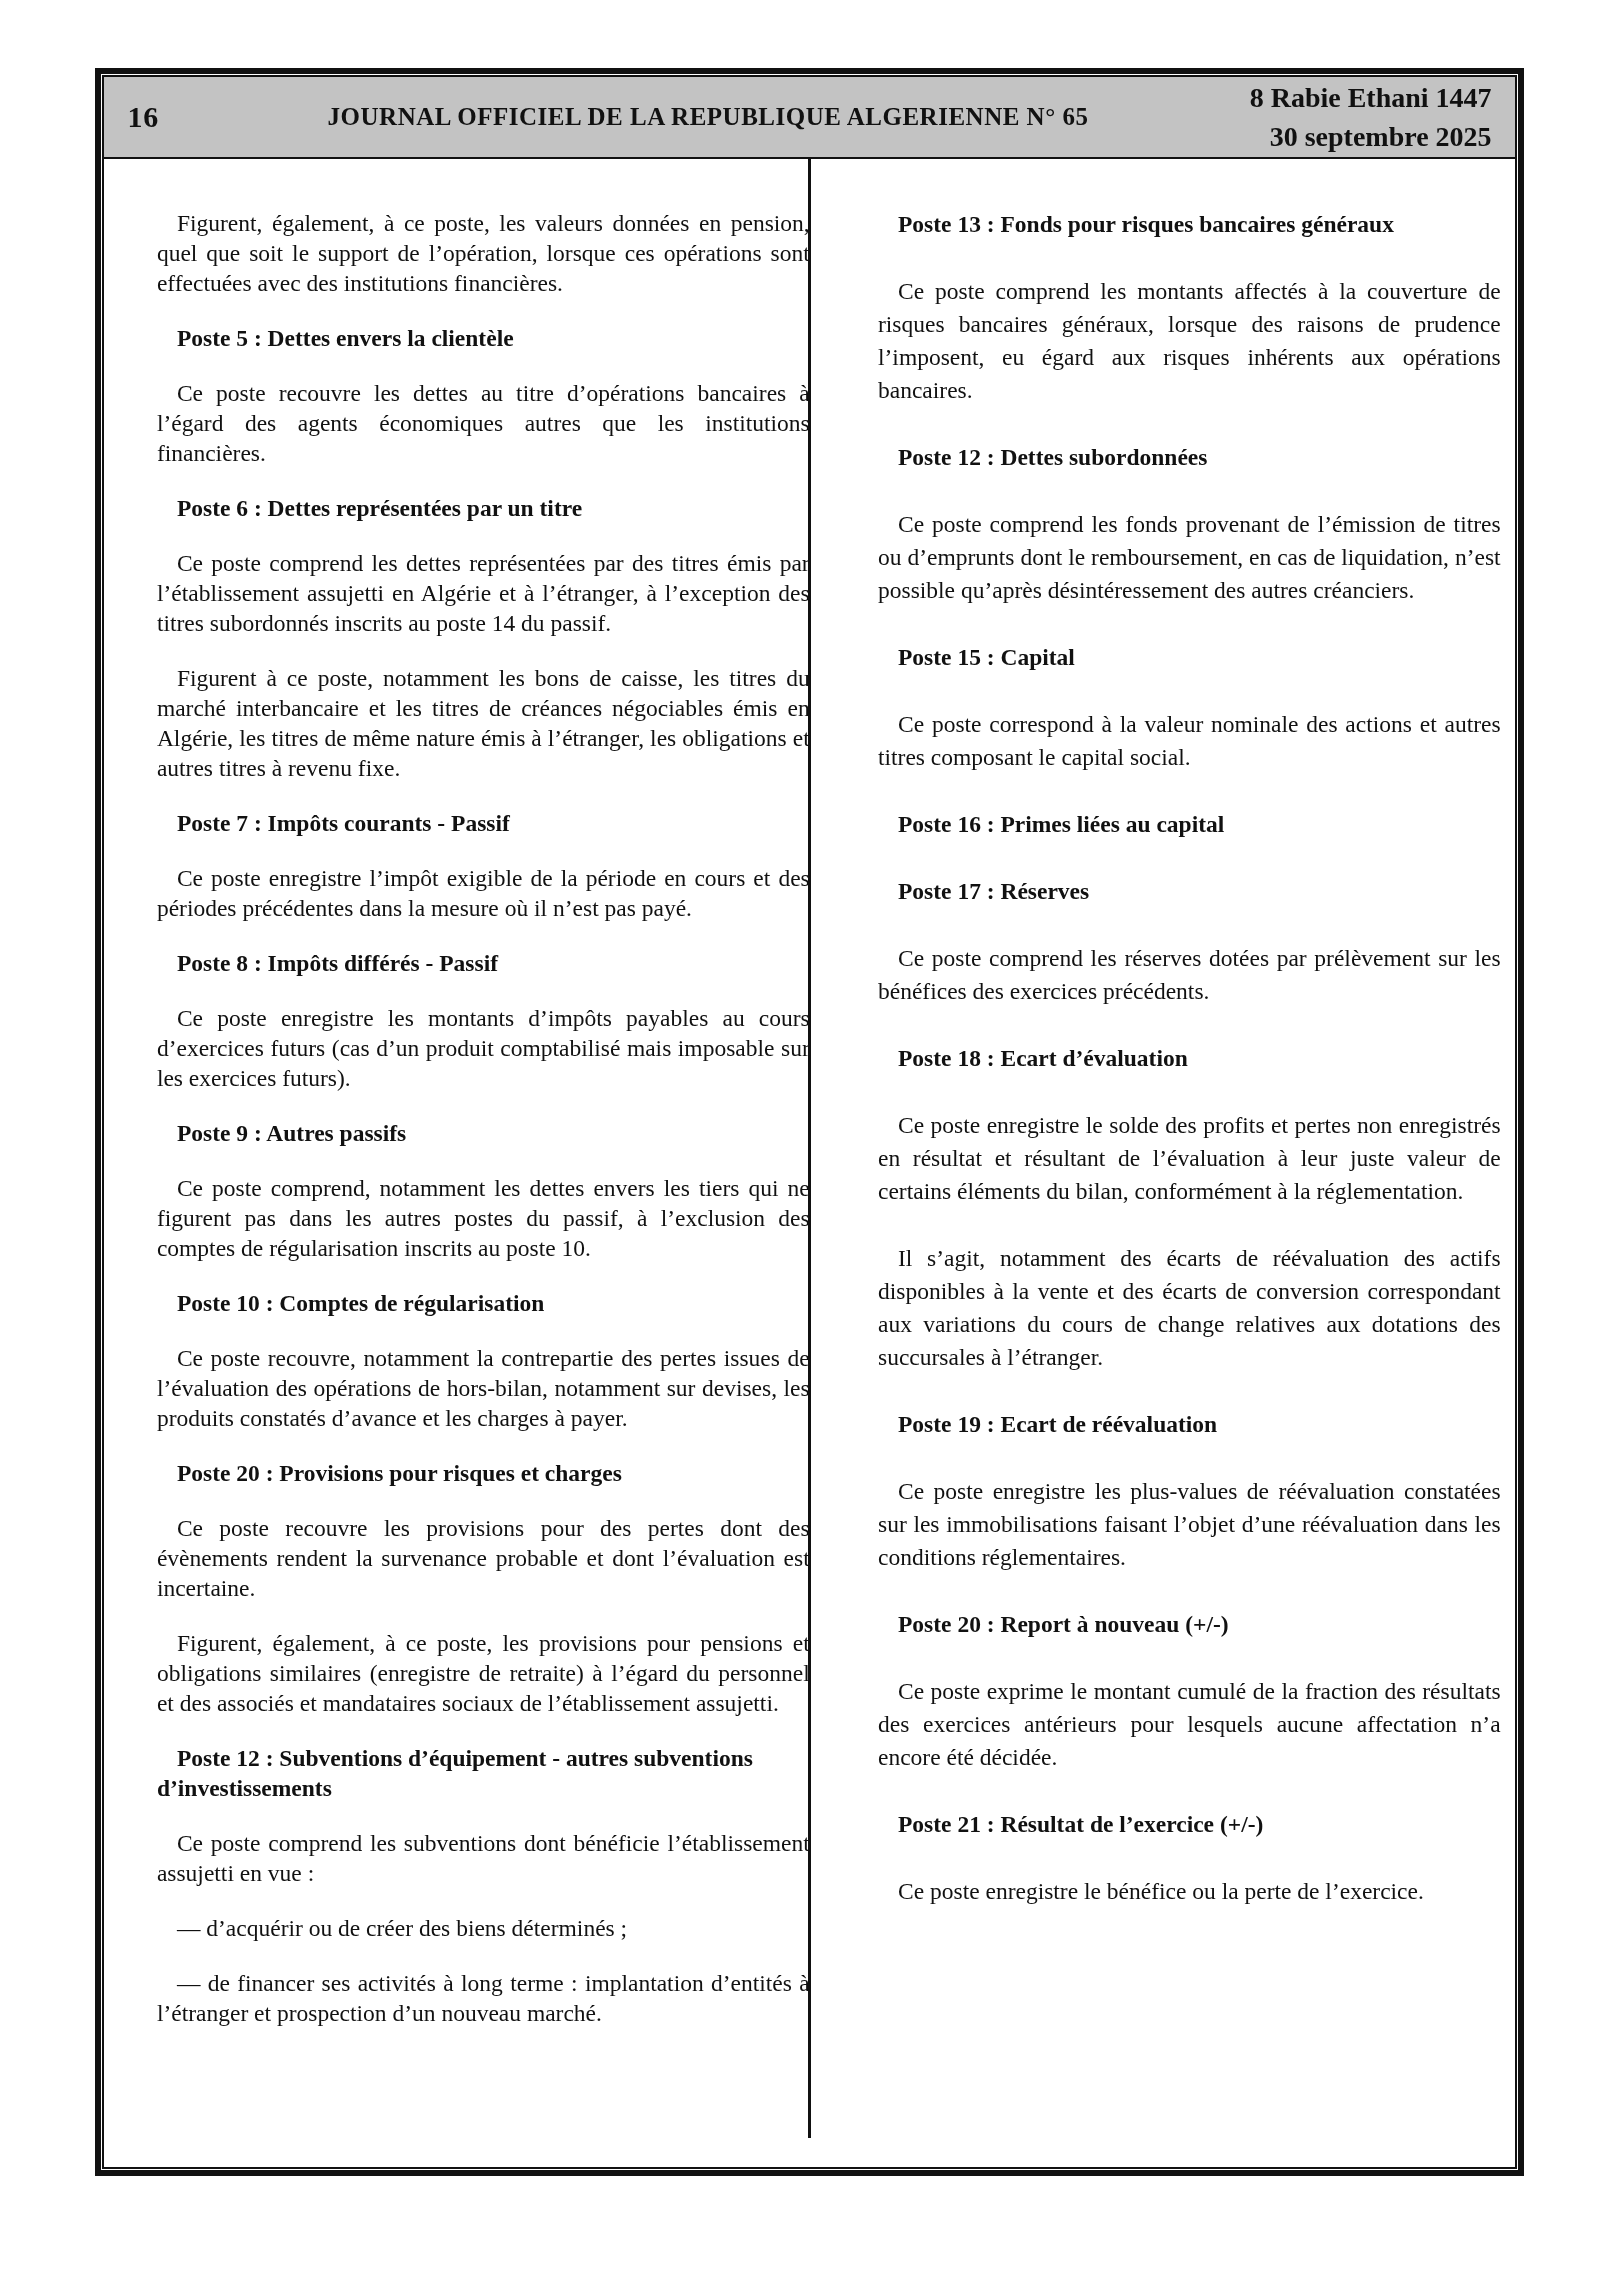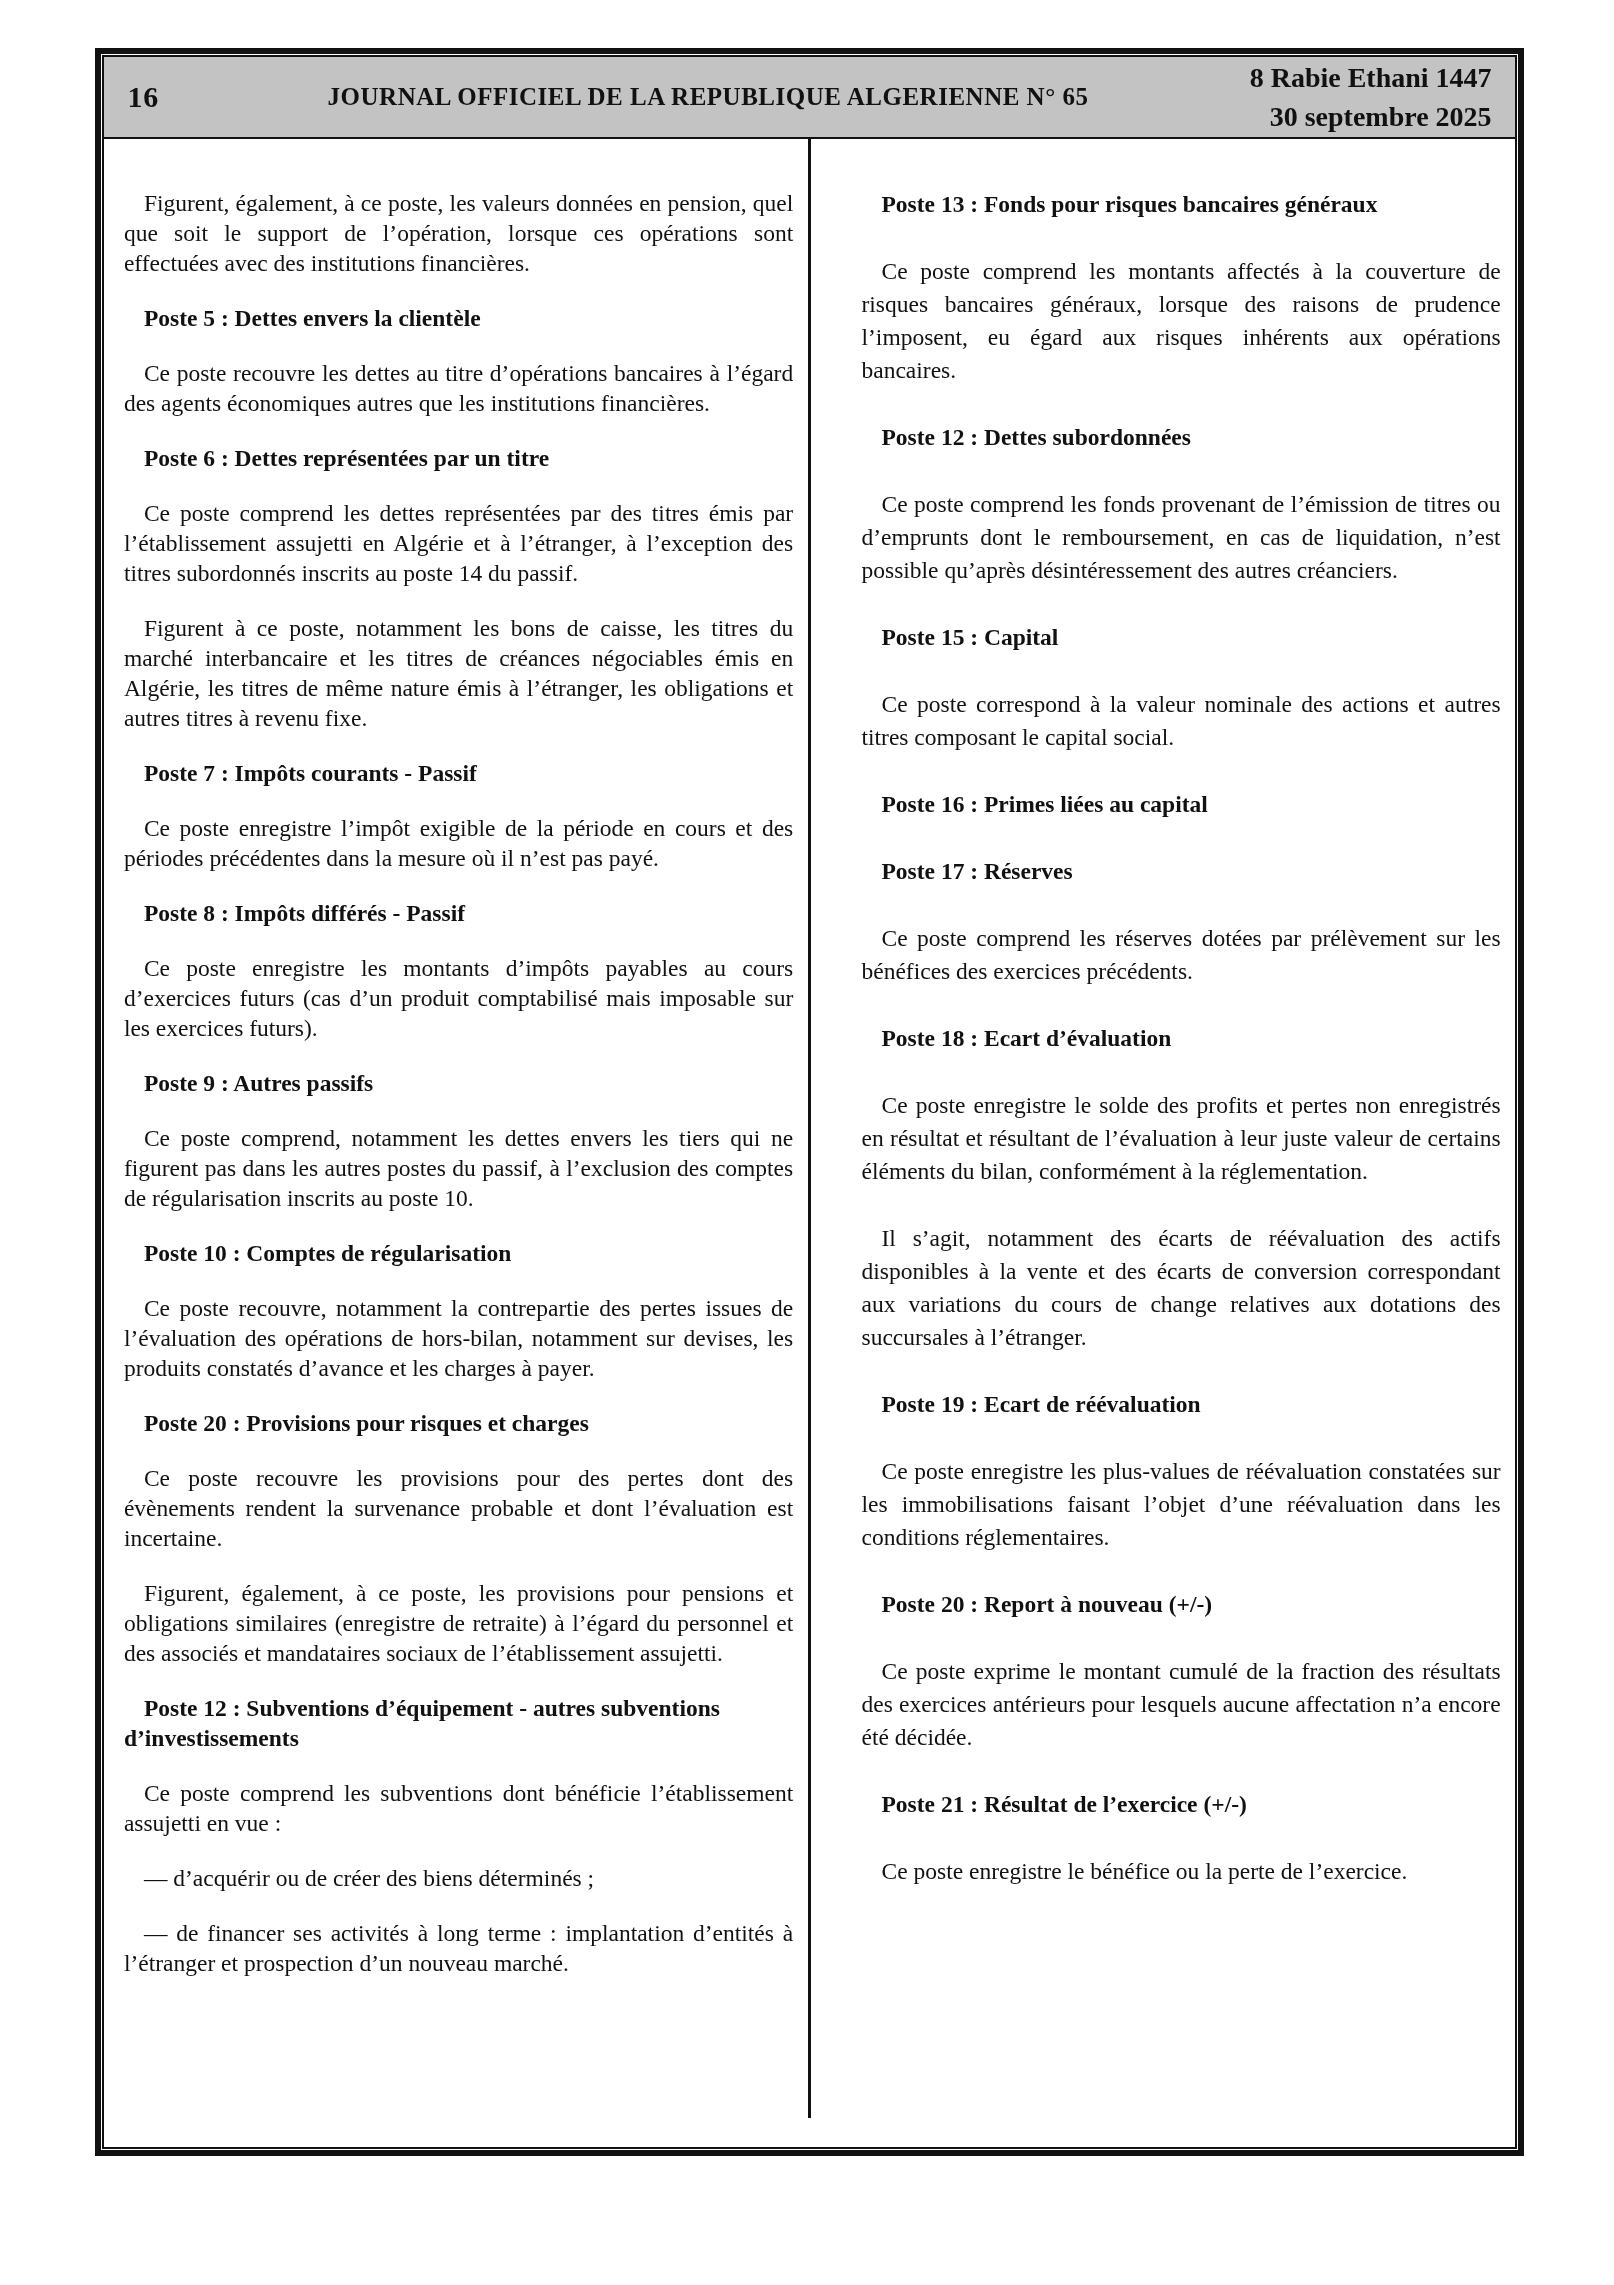--- a/index.html
+++ b/index.html
@@ -11,21 +11,21 @@
     width: 1615px;
     height: 2285px;
     position: relative;
     font-family: "Liberation Serif", "DejaVu Serif", serif;
     color: #111111;
     overflow: hidden;
   }
   .frame {
     position: absolute;
     left: 95px;
-    top: 48px;
+    top: 68px;
     width: 1429px;
     height: 2108px;
     border: 6.3px solid #111111;
     box-sizing: border-box;
   }
   .frame-inner {
     position: absolute;
     inset: 0.9px;
     border: 2.7px solid #111111;
     display: flex;
@@ -60,20 +60,21 @@
     text-align: right;
     font-size: 28px;
     line-height: 39px;
     white-space: nowrap;
   }
   .content {
     flex: 1;
     position: relative;
     display: flex;
     box-sizing: border-box;
+    padding-left: 33px;
   }
   .divider {
     position: absolute;
     left: calc(50% - 1.4px);
     top: 0;
     bottom: 29px;
     width: 2.7px;
     background: #111111;
   }
   .col {

